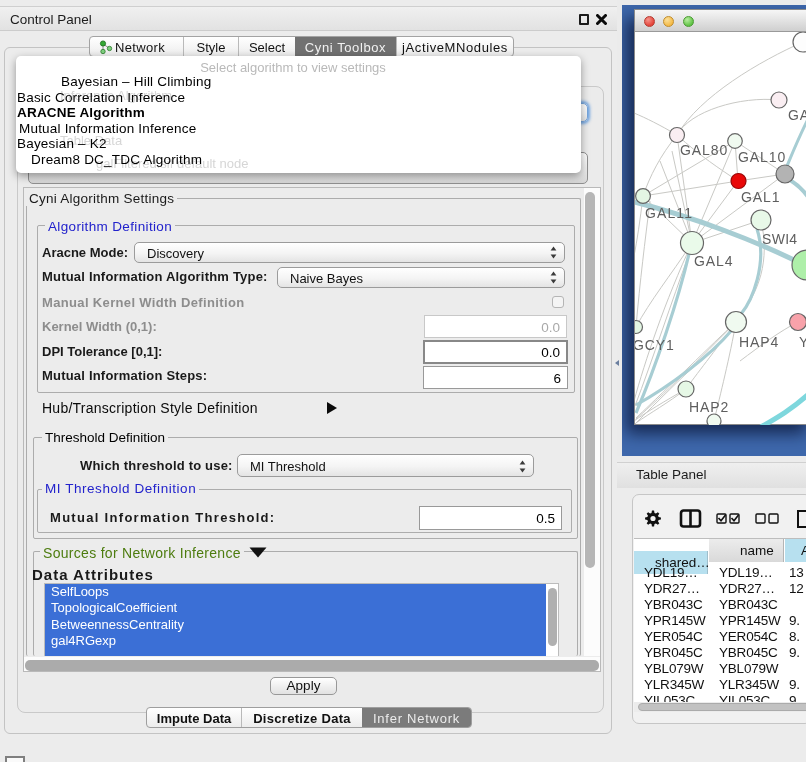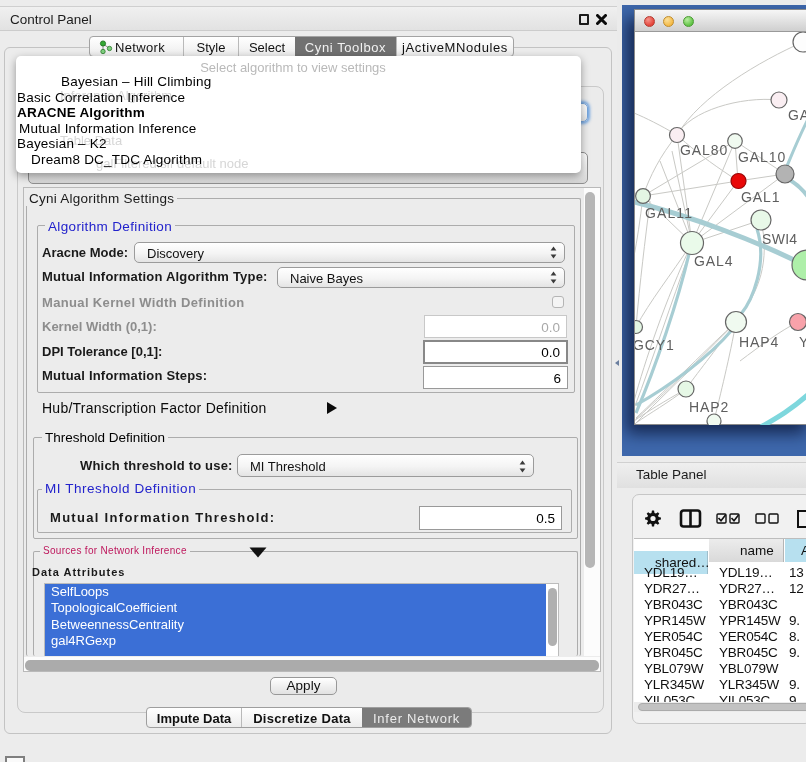--- a/index.html
+++ b/index.html
@@ -105,21 +105,21 @@
   <div class="blbl" style="left:42px; top:344px;">DPI Tolerance [0,1]:</div>
   <div class="inpt" style="left:423px; top:340px; width:145px; height:24px; border:2px solid #888888;">
       <span style="top:3px;">0.0</span>
     </div>
 
   <div class="blbl" style="left:42px; top:368px; letter-spacing:0.2px;">Mutual Information Steps:</div>
   <div class="inpt" style="left:423px; top:366px; width:145px; height:23px; border:1px solid #999999;">
       <span>6</span>
     </div>
 
-  <div class="abs" style="left:42px; top:400px; font-size:14px; letter-spacing:0.25px; color:#0a0a0a;">Hub/Transcription Factor Definition</div>
+  <div class="abs" style="left:42px; top:400px; font-size:14px; letter-spacing:0.25px; color:#0a0a0a;">Hub/Transcription Style Definition</div>
   <svg class="abs" style="left:325px; top:401px;" width="13" height="14" viewBox="0 0 13 14">
       <path d="M2 1 L12 7 L2 13 Z" fill="#0a0a0a"></path>
     </svg>
 
   <div class="fieldset" style="left:33px; top:437px; width:545px; height:102px;"></div>
   <div class="fs-legend" style="left:42px; top:430px; color:#000000;">Threshold Definition</div>
 
   <div class="blbl" style="left:80px; top:458px; letter-spacing:0.2px;">Which threshold to use:</div>
   <div class="combo" style="left:237px; top:454px; width:297px; height:23px;">
     <span class="ctext" style="top:4px;">MI Threshold</span>
@@ -131,26 +131,26 @@
 
   <div class="fieldset" style="left:37px; top:489px; width:535px; height:44px;"></div>
   <div class="fs-legend" style="left:42px; top:481px; color:#2222cc; letter-spacing:0.55px;">MI Threshold Definition</div>
 
   <div class="blbl" style="left:50px; top:510px; letter-spacing:1.3px;">Mutual Information Threshold:</div>
   <div class="inpt" style="left:419px; top:506px; width:143px; height:24px; border:1px solid #999999;">
       <span>0.5</span>
     </div>
 
   <div class="fieldset" style="left:33px; top:551px; width:545px; height:105px; border-bottom:none;"></div>
-  <div class="fs-legend" style="left:40px; top:545px; color:#be185d; font-size:10px; letter-spacing:0.3px;">Sources for Network Inference</div>
+  <div class="fs-legend" style="left:40px; top:545px; color:#4d7c0f; font-size:14px; letter-spacing:0.3px;">Sources for Network Inference</div>
   <svg class="abs" style="left:249px; top:547px;" width="18" height="11" viewBox="0 0 18 11">
       <path d="M0.5 0.5 L17.5 0.5 L9 10.5 Z" fill="#111"></path>
     </svg>
 
-  <div class="blbl" style="left:32px; top:566px; font-size:11px; letter-spacing:1px;">Data Attributes</div>
+  <div class="blbl" style="left:32px; top:566px; font-size:15px; letter-spacing:1px;">Data Attributes</div>
 
   <div class="abs" style="left:44px; top:583px; width:515px; height:73px; background:#fff; border:1px solid #bcbcbc; border-bottom:none;"></div>
   <div class="abs" style="left:45px; top:584px; width:501px; height:72px; background:#3b6fd6;"></div>
   <div class="abs" style="left:51px; top:583.5px; font-size:13px; color:#fff; line-height:16.6px;">SelfLoops<br>TopologicalCoefficient<br>BetweennessCentrality<br>gal4RGexp</div>
   <div class="abs" style="left:548px; top:588px; width:9px; height:58px; background:#b0b0b0; border-radius:5px;"></div>
 
   <div class="abs" style="left:270px; top:677px; width:67px; height:18px; border:1px solid #989898; border-radius:5px; background:linear-gradient(#ffffff,#ededed 60%,#e2e2e2); text-align:center;">
     <span style="font-size:13.5px; color:#111; position:relative; top:-2px;">Apply</span>
   </div>
 

